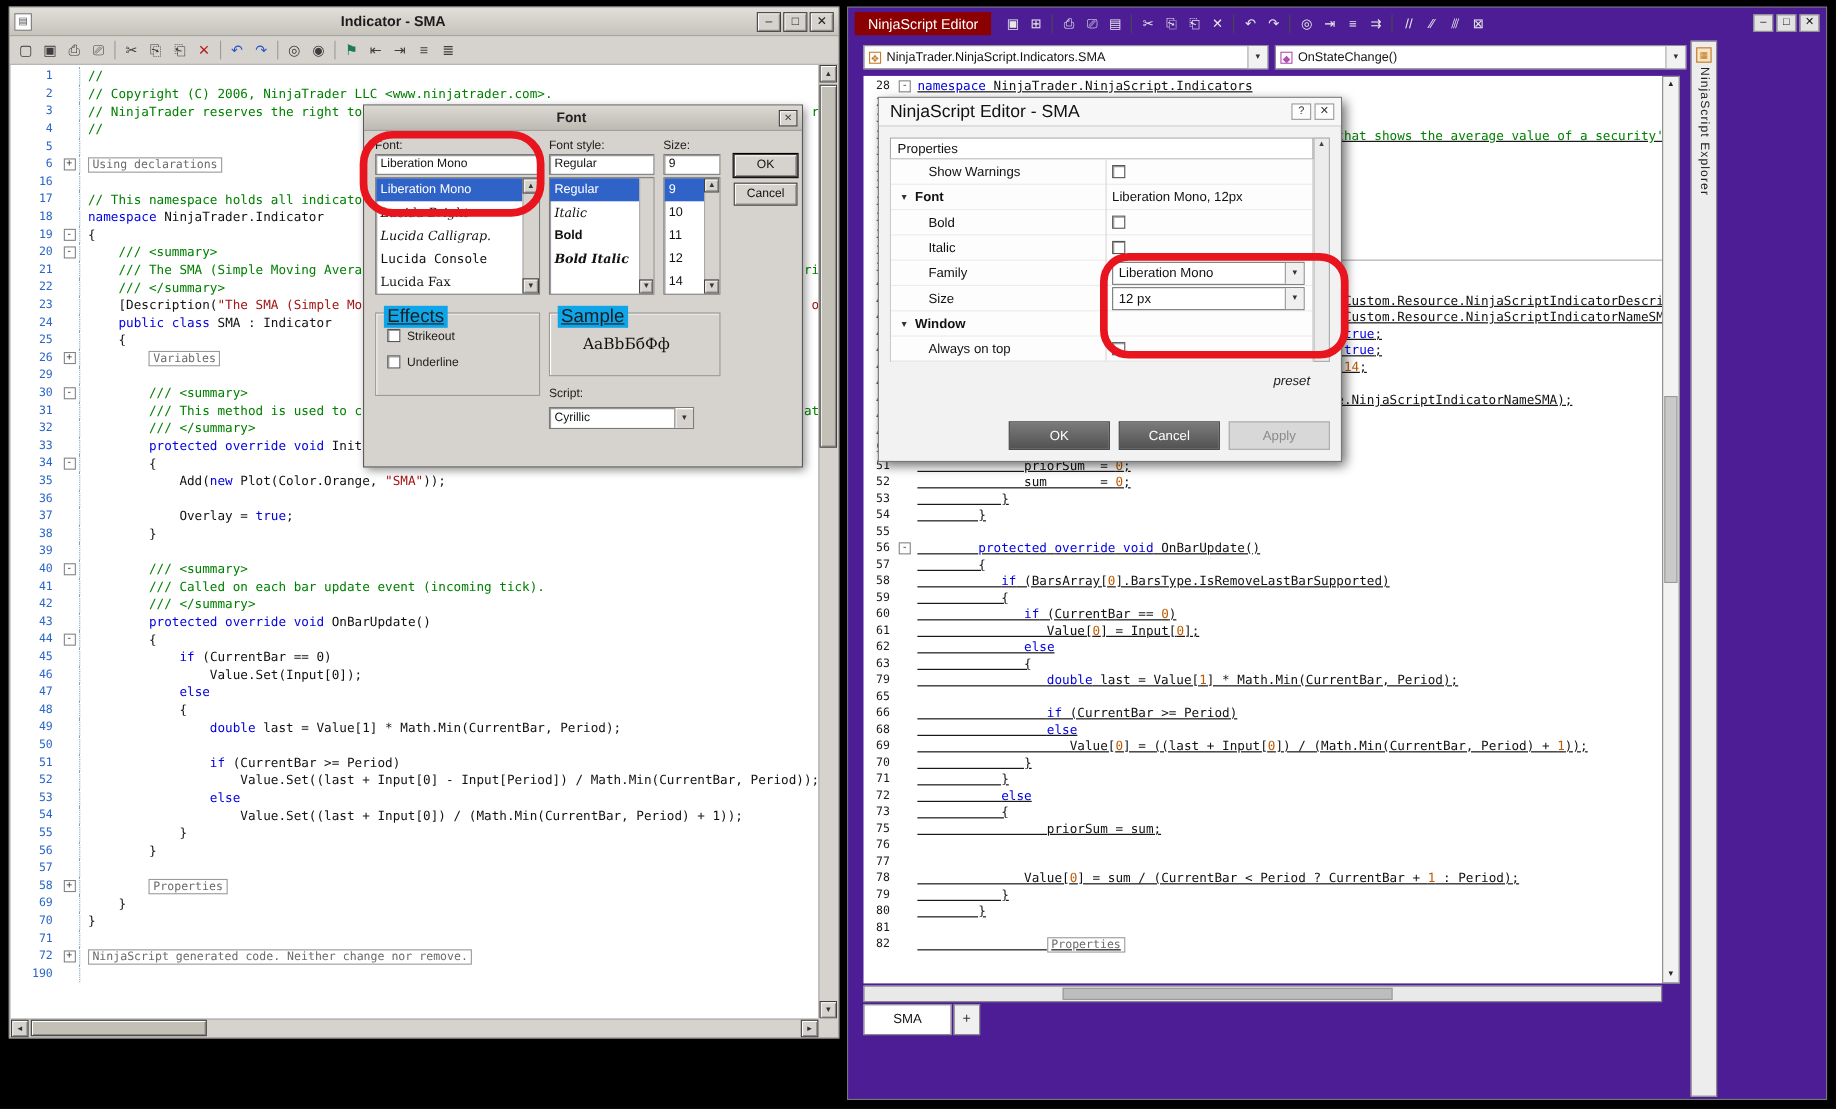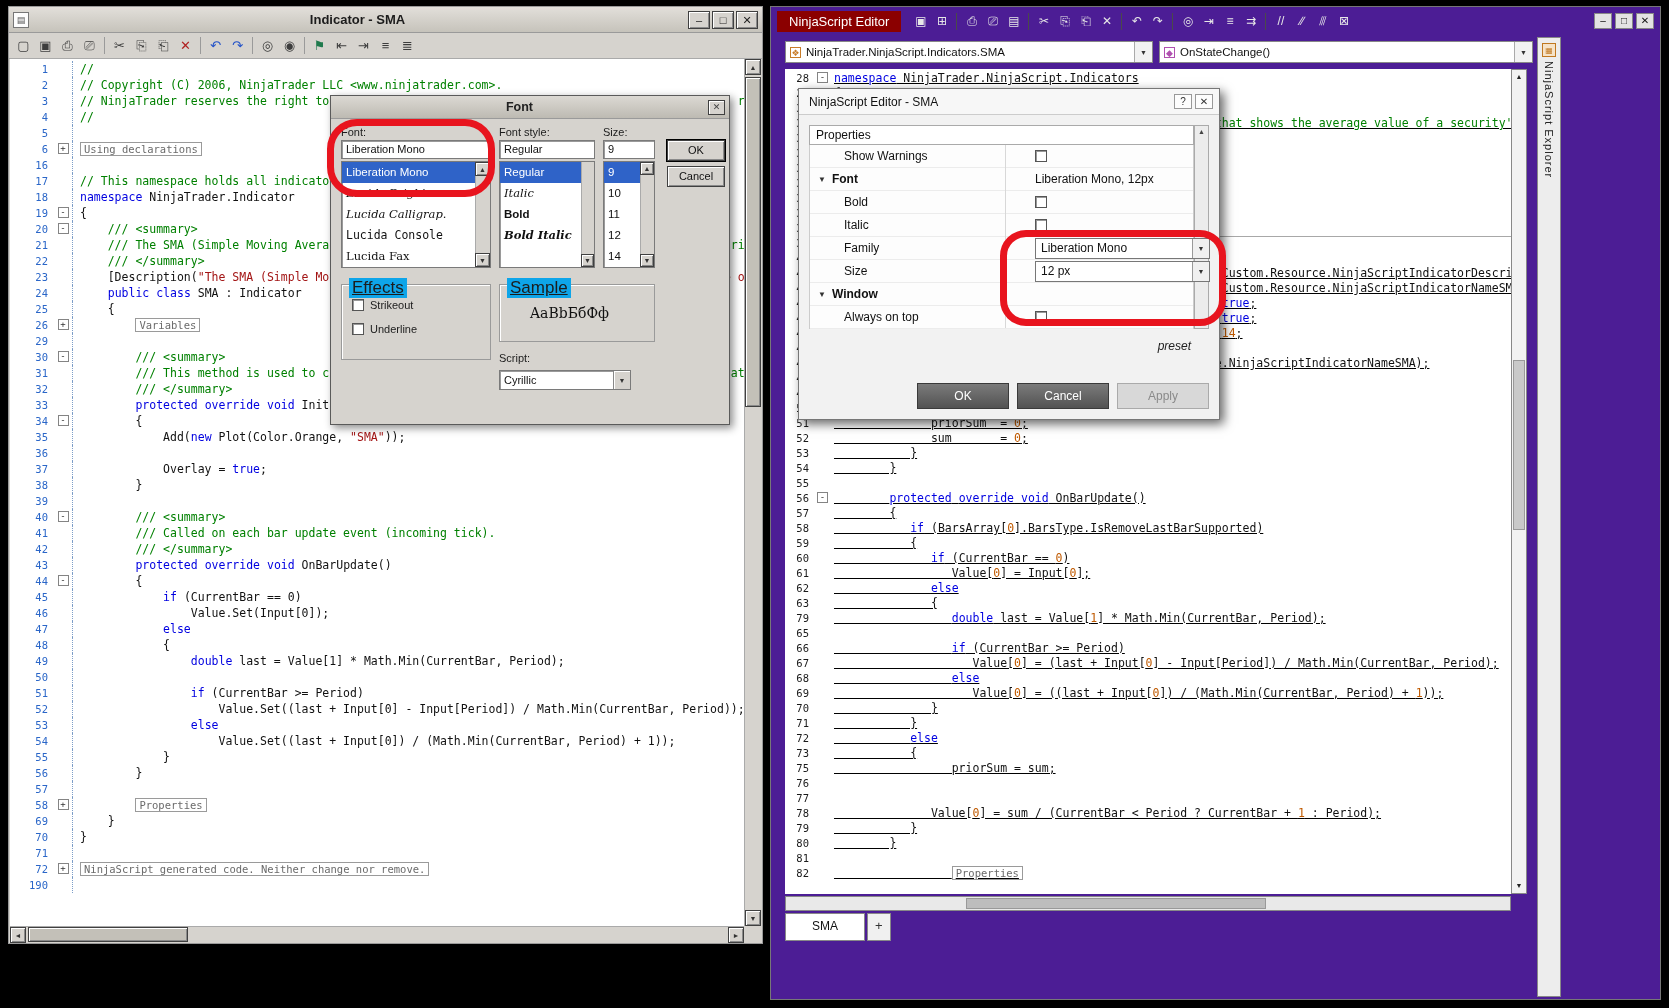--- a/index.html
+++ b/index.html
@@ -109,30 +109,30 @@
   .explorer{position:absolute;left:766px;top:30px;width:24px;height:960px;background:#ededed;border:1px solid #888;}
   .explorer .eicon{width:14px;height:14px;margin:5px auto 4px auto;border:1px solid #c07820;background:#f6e3c8;
                    font-size:8px;text-align:center;line-height:13px;color:#c07820;}
   .explorer .etext{writing-mode:vertical-rl;font-size:11px;color:#222;margin-left:5px;letter-spacing:1px;}
 
   
   .propsdlg{position:absolute;left:798px;top:88px;width:422px;height:332px;background:#f2f2f2;border:1px solid #777;
             box-shadow:4px 4px 10px rgba(0,0,0,.6);z-index:20;}
   .pd-title{position:absolute;left:0;top:0;right:0;height:26px;background:#f7f7f7;border-bottom:1px solid #ccc;
             display:flex;align-items:center;padding:0 6px 0 10px;}
-  .pd-title .t{flex:1;font-size:12px;color:#111;}
+  .pd-title .t{flex:1;font-size:16px;color:#111;}
   .pd-b{width:18px;height:15px;margin-left:3px;background:#fdfdfd;border:1px solid #999;font-size:10px;
         line-height:13px;text-align:center;color:#333;}
   .pd-header{position:absolute;left:10px;top:36px;width:385px;height:20px;border:1px solid #aaa;background:#fff;
              font-size:12px;color:#111;padding:2px 6px;}
   .pd-scrollcol{position:absolute;left:395px;top:36px;width:15px;height:204px;background:#ececec;border:1px solid #aaa;}
   .pd-scrollcol .a{position:absolute;left:0;right:0;font-size:7px;text-align:center;color:#444;}
   .pd-grid{position:absolute;left:10px;top:56px;width:385px;height:184px;background:#fdfdfd;border:1px solid #ccc;border-top:none;}
   .pd-grid:before{content:"";position:absolute;left:195px;top:0;bottom:0;width:1px;background:#d8d8d8;}
-  .prow{display:flex;height:23px;border-bottom:1px solid #ececec;align-items:center;gap:24px;}
+  .prow{display:flex;height:23px;border-bottom:1px solid #ececec;align-items:center;}
   .plabel{flex:0 0 195px;font-size:12px;color:#111;padding-left:34px;display:flex;align-items:center;white-space:nowrap;overflow:hidden;}
   .plabel.pcat{padding-left:8px;font-weight:bold;}
   .pcaret{font-size:8px;margin-right:6px;color:#333;}
   .pvalue{flex:1;display:flex;align-items:flex-end;padding-left:6px;}
   .pvalue .cbx{margin-right:0;}
   .pvaltext{font-size:12px;color:#111;}
   .pselect{width:175px;height:21px;background:#fff;border:1px solid #777;display:flex;align-items:center;
            font-size:12px;color:#111;padding-left:5px;}
   .pselect .selarrow{margin-left:auto;width:17px;align-self:stretch;border-left:1px solid #999;background:#f0f0f0;
                      display:flex;align-items:center;justify-content:center;font-size:7px;color:#333;}
@@ -407,21 +407,20 @@
           <div class="cl"><span class="ln">57</span><span class="foldcol"></span><span class="codetext"><span class="tk-t">        {</span></span></div>
           <div class="cl"><span class="ln">58</span><span class="foldcol"></span><span class="codetext"><span class="tk-t">           </span><span class="tk-k">if</span><span class="tk-t"> (BarsArray[</span><span class="tk-d">0</span><span class="tk-t">].BarsType.IsRemoveLastBarSupported)</span></span></div>
           <div class="cl"><span class="ln">59</span><span class="foldcol"></span><span class="codetext"><span class="tk-t">           {</span></span></div>
           <div class="cl"><span class="ln">60</span><span class="foldcol"></span><span class="codetext"><span class="tk-t">              </span><span class="tk-k">if</span><span class="tk-t"> (CurrentBar == </span><span class="tk-d">0</span><span class="tk-t">)</span></span></div>
           <div class="cl"><span class="ln">61</span><span class="foldcol"></span><span class="codetext"><span class="tk-t">                 Value[</span><span class="tk-d">0</span><span class="tk-t">] = Input[</span><span class="tk-d">0</span><span class="tk-t">];</span></span></div>
           <div class="cl"><span class="ln">62</span><span class="foldcol"></span><span class="codetext"><span class="tk-t">              </span><span class="tk-k">else</span></span></div>
           <div class="cl"><span class="ln">63</span><span class="foldcol"></span><span class="codetext"><span class="tk-t">              {</span></span></div>
           <div class="cl"><span class="ln">79</span><span class="foldcol"></span><span class="codetext"><span class="tk-t">                 </span><span class="tk-k">double</span><span class="tk-t"> last = Value[</span><span class="tk-d">1</span><span class="tk-t">] * Math.Min(CurrentBar, Period);</span></span></div>
           <div class="cl"><span class="ln">65</span><span class="foldcol"></span><span class="codetext"></span></div>
           <div class="cl"><span class="ln">66</span><span class="foldcol"></span><span class="codetext"><span class="tk-t">                 </span><span class="tk-k">if</span><span class="tk-t"> (CurrentBar &gt;= Period)</span></span></div>
-          <div class="cl"><span class="ln">67</span><span class="foldcol"></span><span class="codetext"><span class="tk-t">                    Value[</span><span class="tk-d">0</span><span class="tk-t">] = (last + Input[</span><span class="tk-d">0</span><span class="tk-t">] - Input[Period]) / Math.Min(CurrentBar, Period);</span></span></div>
           <div class="cl"><span class="ln">68</span><span class="foldcol"></span><span class="codetext"><span class="tk-t">                 </span><span class="tk-k">else</span></span></div>
           <div class="cl"><span class="ln">69</span><span class="foldcol"></span><span class="codetext"><span class="tk-t">                    Value[</span><span class="tk-d">0</span><span class="tk-t">] = ((last + Input[</span><span class="tk-d">0</span><span class="tk-t">]) / (Math.Min(CurrentBar, Period) + </span><span class="tk-d">1</span><span class="tk-t">));</span></span></div>
           <div class="cl"><span class="ln">70</span><span class="foldcol"></span><span class="codetext"><span class="tk-t">              }</span></span></div>
           <div class="cl"><span class="ln">71</span><span class="foldcol"></span><span class="codetext"><span class="tk-t">           }</span></span></div>
           <div class="cl"><span class="ln">72</span><span class="foldcol"></span><span class="codetext"><span class="tk-t">           </span><span class="tk-k">else</span></span></div>
           <div class="cl"><span class="ln">73</span><span class="foldcol"></span><span class="codetext"><span class="tk-t">           {</span></span></div>
           <div class="cl"><span class="ln">75</span><span class="foldcol"></span><span class="codetext"><span class="tk-t">                 priorSum = sum;</span></span></div>
           <div class="cl"><span class="ln">76</span><span class="foldcol"></span><span class="codetext"></span></div>
           <div class="cl"><span class="ln">77</span><span class="foldcol"></span></div>
           <div class="cl"><span class="ln">78</span><span class="foldcol"></span><span class="codetext"><span class="tk-t">              Value[</span><span class="tk-d">0</span><span class="tk-t">] = sum / (CurrentBar &lt; Period ? CurrentBar + </span><span class="tk-d">1</span><span class="tk-t"> : Period);</span></span></div>

